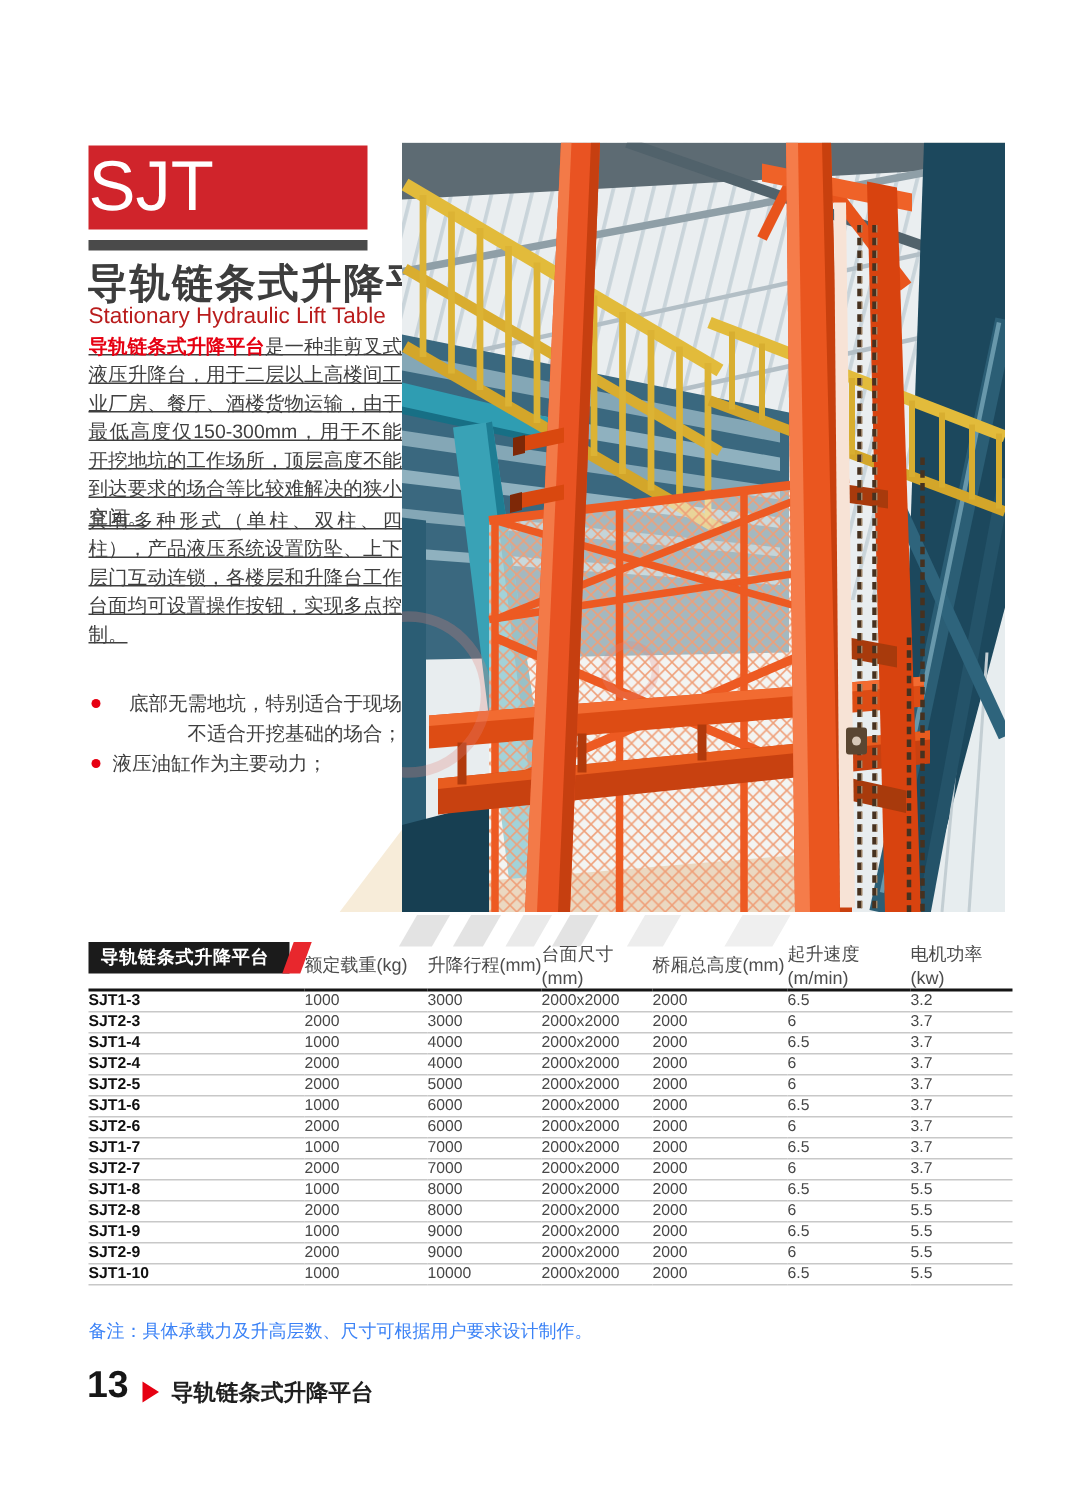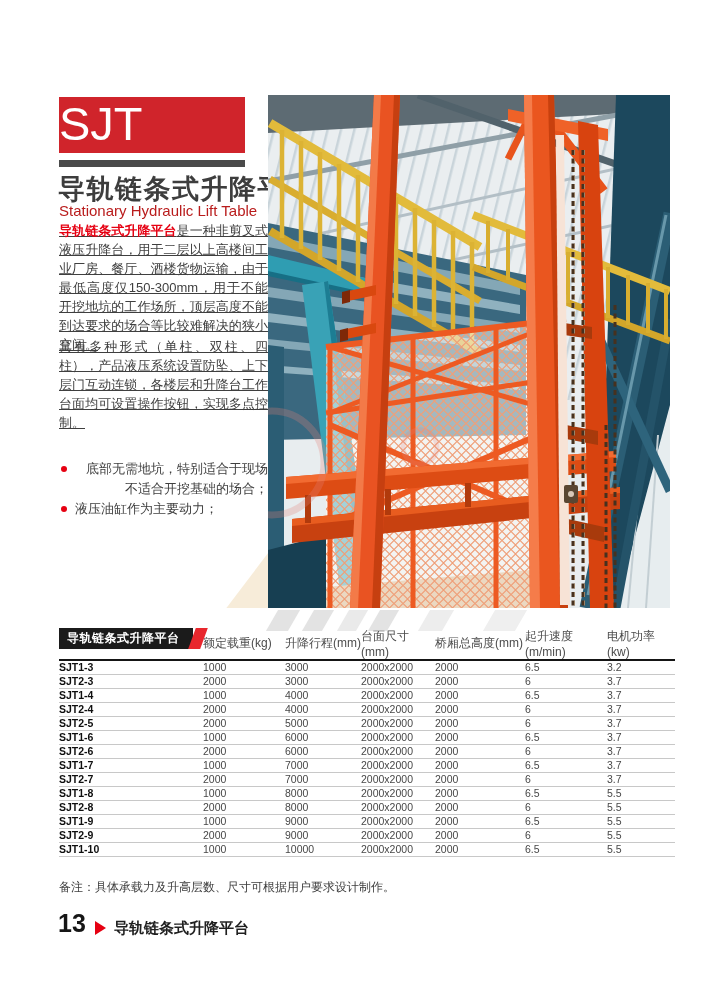--- a/index.html
+++ b/index.html
@@ -41,21 +41,21 @@
   table.spec thead th{height:21px;border-bottom:2px solid #151515;font-size:12px;font-weight:normal;
                       color:#4c4c4c;text-align:left;padding:0;vertical-align:middle;}
   th.model-h{position:relative;}
   .hbar{position:absolute;left:0;top:0;width:126px;height:21px;background:#1b1b1b;color:#fff;
         font-size:12px;font-weight:bold;line-height:21px;padding-left:8px;letter-spacing:0.5px;}
   .hbar::after{content:"";position:absolute;right:-11px;top:0;width:12px;height:100%;
                background:#e8272d;transform:skewX(-20deg);}
   table.spec td{height:13px;line-height:13px;font-size:10.5px;color:#474747;padding:0;
                 border-bottom:1px solid #c8c8c8;vertical-align:middle;}
   table.spec td.model{font-weight:bold;color:#0f0f0f;}
-  .note{position:absolute;left:59px;top:879px;font-size:12px;color:#404040;z-index:3;}
+  .note{position:absolute;left:59px;top:879px;font-size:12px;color:#3b82f6;z-index:3;}
 
   
   .pagenum{position:absolute;left:58px;top:909px;font-size:25px;font-weight:bold;color:#161616;}
   .ftri{position:absolute;left:95px;top:921px;width:0;height:0;border-top:7px solid transparent;
         border-bottom:7px solid transparent;border-left:11px solid #e60012;}
   .ftitle{position:absolute;left:114px;top:919px;font-size:15px;font-weight:bold;color:#1f1f1f;}
 </style>
 </head>
 <body>
 

